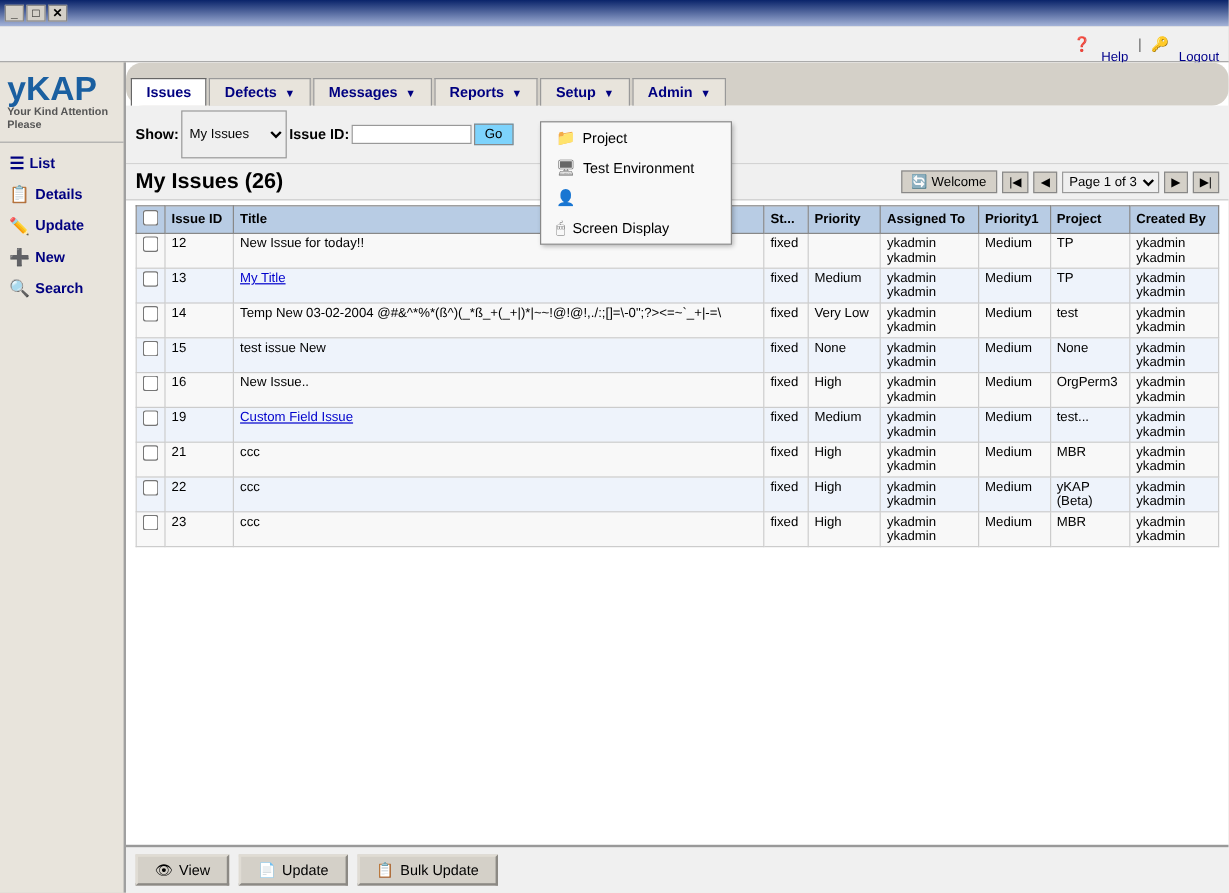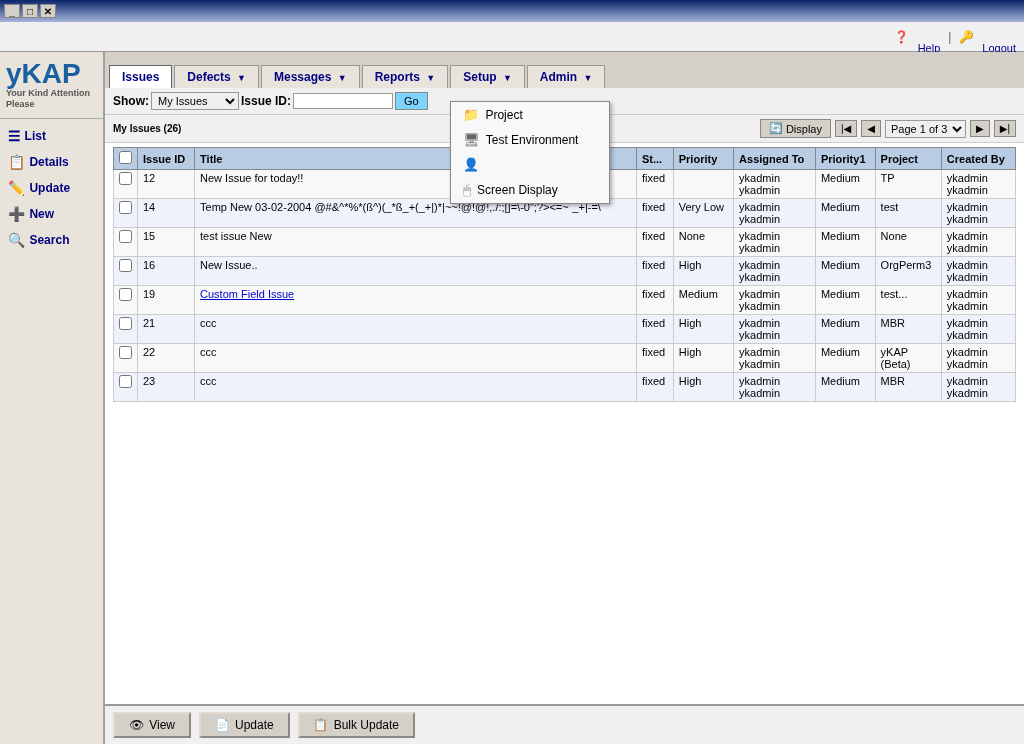--- a/index.html
+++ b/index.html
@@ -83,20 +83,21 @@
     #content { flex: 1; background: #fff; display: flex; flex-direction: column; overflow: hidden; }
 
     
     #nav-tabs {
       background: #d4d0c8;
       display: flex;
       align-items: flex-end;
       padding: 4px 4px 0 4px;
       height: 36px;
       position: relative;
+      border-radius: 14px;
     }
     .nav-tab {
       padding: 4px 12px;
       font-size: 12px;
       font-weight: bold;
       cursor: pointer;
       border: 1px solid #999;
       border-bottom: none;
       background: #e8e4dc;
       margin-right: 2px;
@@ -118,21 +119,21 @@
       background: #f0f0f0;
       border-bottom: 1px solid #ccc;
       padding: 4px 8px;
       display: flex;
       align-items: center;
       gap: 2px;
     }
     .toolbar-label { font-size: 12px; font-weight: bold; }
     .toolbar-select {
       font-size: 11px;
-      padding: 1px 2px;
+      padding: 12px 2px;
       border: 1px solid #999;
     }
     .toolbar-input {
       font-size: 11px;
       padding: 1px 4px;
       border: 1px solid #999;
       width: 100px;
     }
     .toolbar-btn {
       font-size: 11px;
@@ -144,21 +145,21 @@
 
     
     #issues-header {
       background: #f0f0f0;
       border-bottom: 1px solid #ccc;
       padding: 4px 8px;
       display: flex;
       align-items: center;
       justify-content: space-between;
     }
-    #issues-title { font-size: 10px; font-weight: bold; }
+    #issues-title { font-size: 18px; font-weight: bold; }
     #issues-nav { display: flex; align-items: center; gap: 4px; }
     .nav-btn {
       font-size: 10px;
       padding: 2px 5px;
       background: #d4d0c8;
       border: 1px solid #888;
       cursor: pointer;
     }
     .page-select {
       font-size: 11px;
@@ -356,21 +357,21 @@
       <span class="toolbar-label">Issue ID:</span>
       <input type="text" class="toolbar-input" style="">
       <button class="toolbar-btn">Go</button>
     </div>
 
     <div id="issues-header">
       <span id="issues-title">My Issues (26)</span>
       <div id="issues-nav">
         <button class="refresh-btn">
           <span>🔄</span>
-          <span>Display</span>
+          <span>Welcome</span>
         </button>
         <button class="nav-btn">|◀</button>
         <button class="nav-btn">◀</button>
         <select class="page-select">
           <option>Page 1 of 3</option>
           <option>Page 2 of 3</option>
           <option>Page 3 of 3</option>
         </select>
         <button class="nav-btn">▶</button>
         <button class="nav-btn">▶|</button>
@@ -399,20 +400,31 @@
               <td>New Issue for today!!</td>
               <td>fixed</td>
               <td></td>
               <td>ykadmin<br>ykadmin</td>
               <td>Medium</td>
               <td>TP</td>
               <td>ykadmin<br>ykadmin</td>
             </tr>
             <tr>
               <td class="check-col"><input type="checkbox" style=""></td>
+              <td>13</td>
+              <td><a class="issue-link">My Title</a></td>
+              <td>fixed</td>
+              <td>Medium</td>
+              <td>ykadmin<br>ykadmin</td>
+              <td>Medium</td>
+              <td>TP</td>
+              <td>ykadmin<br>ykadmin</td>
+            </tr>
+            <tr>
+              <td class="check-col"><input type="checkbox" style=""></td>
               <td>14</td>
               <td>Temp New 03-02-2004 @#&amp;^*%*(ß^)(_*ß_+(_+|)*|~~!@!@!,./:;[]=\-0";?&gt;&lt;=~`_+|-=\</td>
               <td>fixed</td>
               <td>Very Low</td>
               <td>ykadmin<br>ykadmin</td>
               <td>Medium</td>
               <td>test</td>
               <td>ykadmin<br>ykadmin</td>
             </tr>
             <tr>

